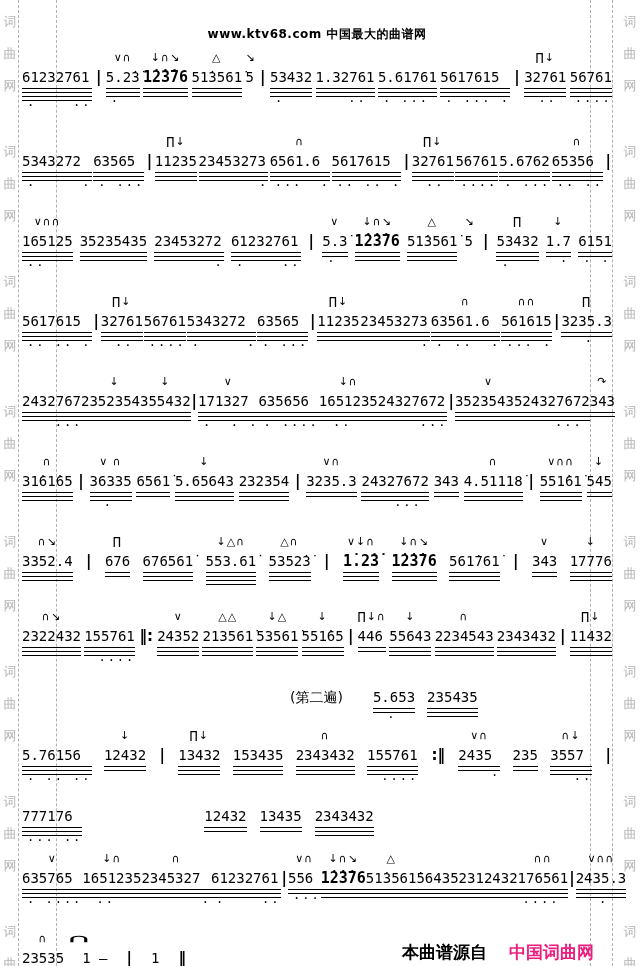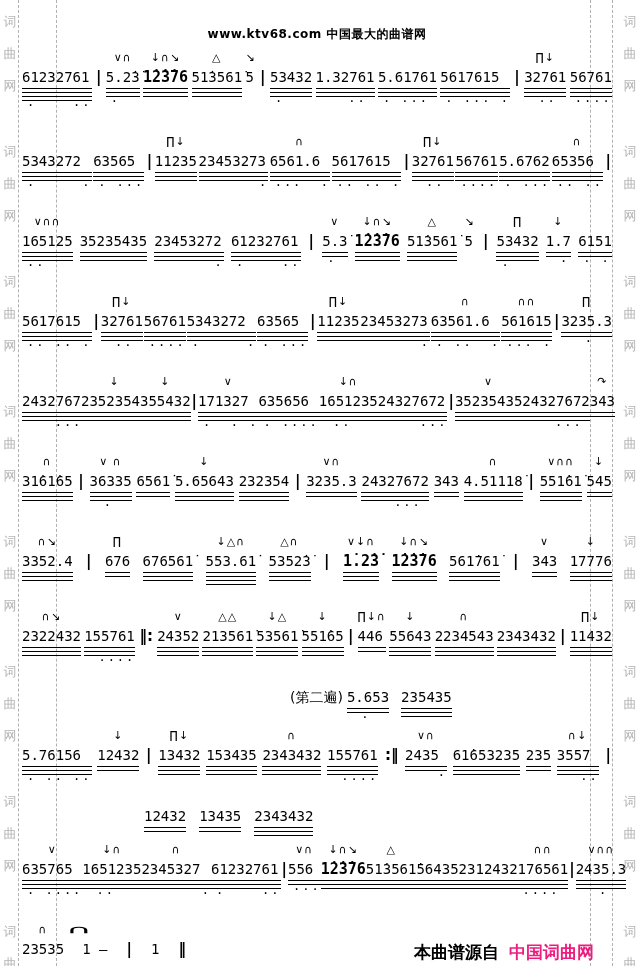--- a/index.html
+++ b/index.html
@@ -29,21 +29,21 @@
   .num{font-family:"DejaVu Sans Mono",monospace;font-size:14px;line-height:18px;white-space:pre;}
   .strong .num{font-weight:bold;font-size:15px;}
   .beam{margin-top:2px;background:repeating-linear-gradient(to bottom,#000 0 1px,transparent 1px 4px);}
   .dots{height:9px;line-height:8px;font-size:12px;letter-spacing:2px;white-space:pre;
     padding-left:5px;font-family:"DejaVu Sans Mono",monospace;}
   .bar .num{font-family:"DejaVu Sans",sans-serif;font-size:15px;font-weight:bold;padding:0 1px;}
   .plain .num{font-family:"DejaVu Sans",sans-serif;font-size:14px;}
   .subrow{display:flex;align-items:flex-start;margin-top:5px;}
   
   .footer{position:absolute;top:921px;right:46px;z-index:1;font-size:17px;font-weight:bold;white-space:pre;}
-  .footer .brand{margin-left:10px;}
+  .footer .brand{margin-left:22px;}
 </style>
 </head>
 <body>
 
 <div class="wm-col left" style="color: rgb(181, 181, 181);">
     <div class="wm-group">
       <span>词</span>
       <span>曲</span>
       <span>网</span>
     </div>
@@ -709,21 +709,21 @@
             <div class="orn">∏↓</div>
             <div class="num">11432</div>
             <div class="beam" style="height: 9px;"></div>
           </div>
         </div>
         <div class="subrow">
           <div class="tok plain" style="margin-left: 268px;">
             <div class="orn"></div>
             <div class="num">(第二遍)</div>
           </div>
-          <div class="tok" style="margin-left: 4px;">
+          <div class="tok" style="margin-left: 30px;">
             <div class="orn"></div>
             <div class="num">5.653</div>
             <div class="beam" style="height: 5px;"></div>
             <div class="dots"> ·</div>
           </div>
           <div class="tok" style="margin-left: 12px;">
             <div class="orn"></div>
             <div class="num">235435</div>
             <div class="beam" style="height: 9px;"></div>
           </div>
@@ -772,40 +772,41 @@
             <div class="num">:‖</div>
           </div>
           <div class="tok">
             <div class="orn">∨∩</div>
             <div class="num">2435</div>
             <div class="beam" style="height: 5px;"></div>
             <div class="dots">   ·</div>
           </div>
           <div class="tok">
             <div class="orn"></div>
-            <div class="num">61̇653235</div>
-            <div class="beam" style="height: 9px;"></div>
-          </div>
-          <div class="tok">
-            <div class="orn"></div>
             <div class="num">235</div>
             <div class="beam" style="height: 5px;"></div>
           </div>
           <div class="tok">
             <div class="orn">∩↓</div>
             <div class="num">3557</div>
             <div class="beam" style="height: 9px;"></div>
             <div class="dots">  ··</div>
           </div>
           <div class="tok bar">
             <div class="orn"></div>
             <div class="num">|</div>
           </div>
         </div>
         <div class="subrow">
+          <div class="tok" style="margin-left: 0px;">
+            <div class="orn"></div>
+            <div class="num">777176</div>
+            <div class="beam" style="height: 9px;"></div>
+            <div class="dots">··· ··</div>
+          </div>
           <div class="tok" style="margin-left: 122px;">
             <div class="orn"></div>
             <div class="num">12432</div>
             <div class="beam" style="height: 5px;"></div>
           </div>
           <div class="tok" style="margin-left: 13px;">
             <div class="orn"></div>
             <div class="num">13435</div>
             <div class="beam" style="height: 5px;"></div>
           </div>

